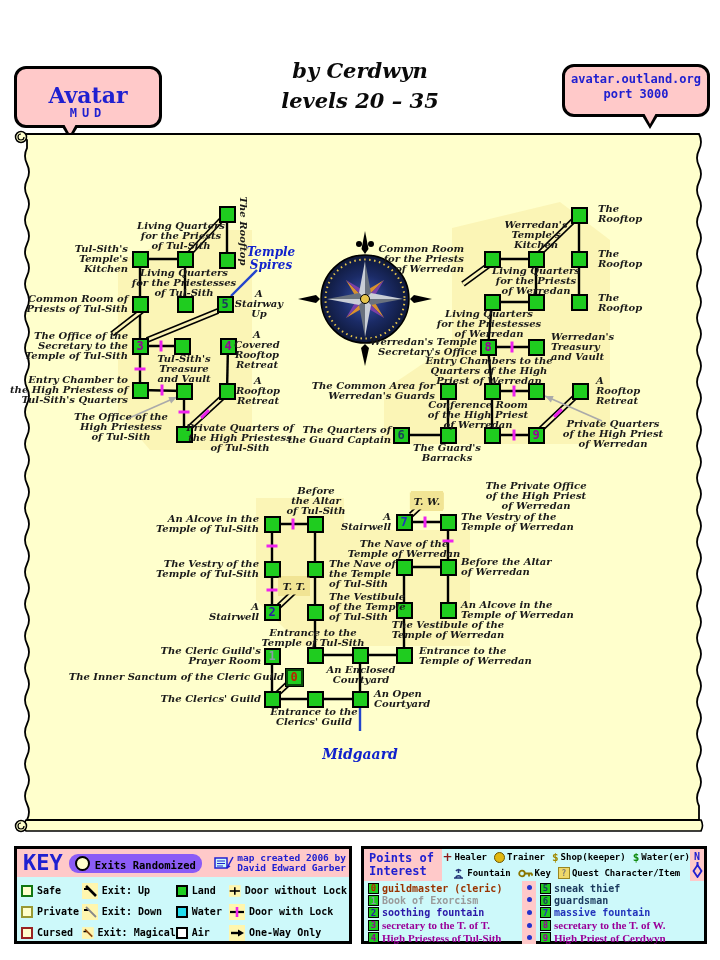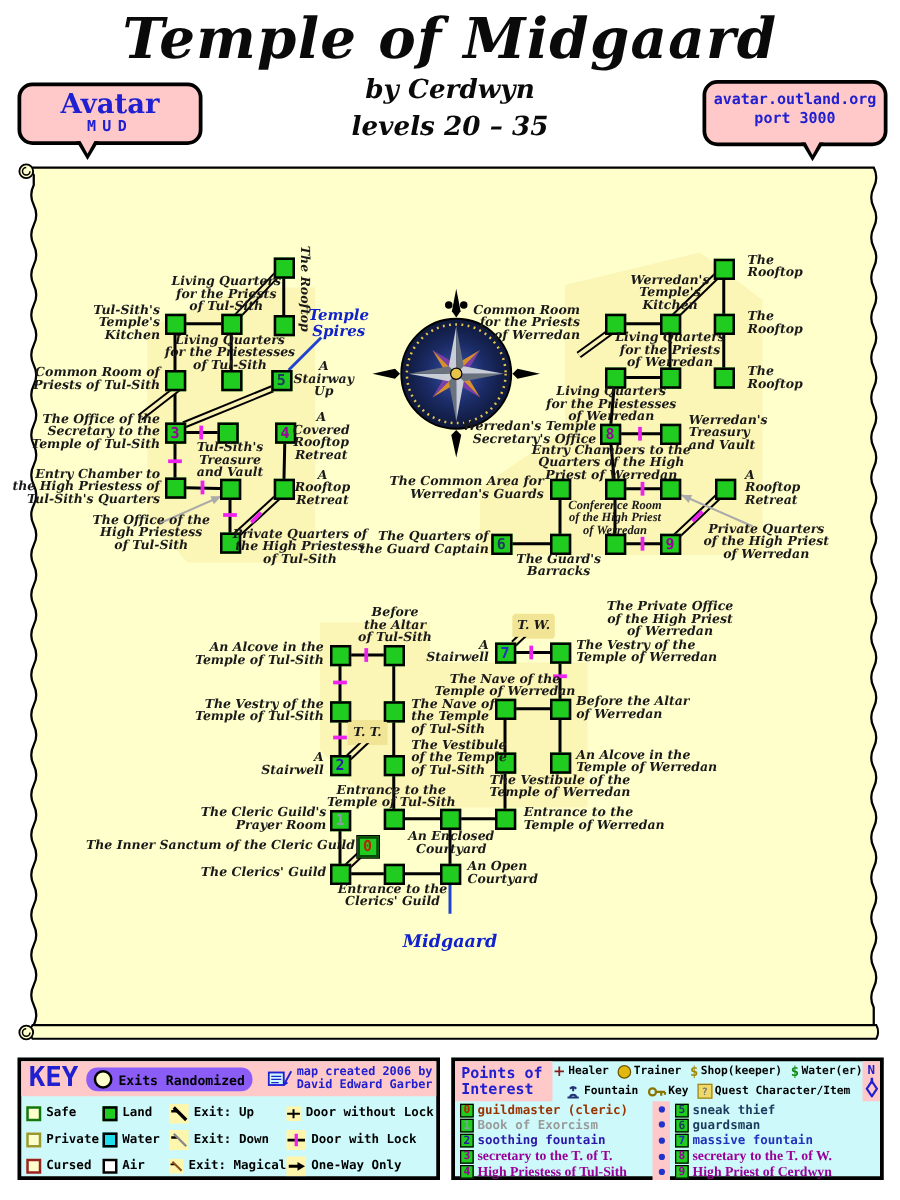--- a/index.html
+++ b/index.html
@@ -7,21 +7,21 @@
         font-family:"DejaVu Serif",serif;}
   
   .title{position:absolute;left:0;top:4px;width:720px;text-align:center;
          font:bold italic 45px "DejaVu Serif",serif;color:#0a0a0a;letter-spacing:1px;}
   .byline{position:absolute;left:0;top:58px;width:720px;text-align:center;
           font:bold italic 21px "DejaVu Serif",serif;color:#0a0a0a;}
   .levels{position:absolute;left:0;top:88px;width:720px;text-align:center;
           font:bold italic 21px "DejaVu Serif",serif;color:#0a0a0a;}
   .bubble{position:absolute;background:#FFC9C9;border:3px solid #000;border-radius:12px;
           text-align:center;color:#2020D0;}
-  .bubble-left{left:14px;top:66px;width:142px;height:42px;padding-top:2px;}
+  .bubble-left{left:14px;top:66px;width:142px;height:42px;padding-top:14px;}
   .bubble-left .l1{font:bold 22px "DejaVu Serif",serif;line-height:24px;}
   .bubble-left .l2{font:bold 12px "DejaVu Sans Mono",monospace;letter-spacing:5px;line-height:13px;}
   .bubble-right{left:562px;top:64px;width:142px;height:42px;padding-top:5px;}
   .bubble-right .l1,.bubble-right .l2{font:bold 12px "DejaVu Sans Mono",monospace;line-height:15px;}
   .tail{position:absolute;bottom:-15px;width:0;height:0;
         border-left:9px solid transparent;border-right:9px solid transparent;border-top:15px solid #000;}
   .tail::after{content:"";position:absolute;top:-16px;left:-6px;width:0;height:0;
         border-left:6px solid transparent;border-right:6px solid transparent;border-top:11px solid #FFC9C9;}
   
   #map-svg{position:absolute;left:0;top:0;width:720px;height:960px;}
@@ -82,21 +82,20 @@
   .pi-quest{display:inline-flex;width:10px;height:10px;background:#EED868;border:1px solid #99851F;
             align-items:center;justify-content:center;font:bold 8px "DejaVu Sans Mono",monospace;color:#777;}
   .pi-trainer{width:9px;height:9px;border-radius:50%;background:#E2B810;border:1.5px solid #6B5500;display:inline-block;}
   .pi-healer{font:bold 12px "DejaVu Sans",sans-serif;color:#8B1A1A;line-height:10px;}
 </style>
 </head>
 <body>
 
 <div class="page">
 
-  <div class="title">Temple of Midgaard</div>
   <div class="byline">by Cerdwyn</div>
   <div class="levels">levels 20 – 35</div>
 
   <div class="bubble bubble-left">
     <div class="l1">Avatar</div>
     <div class="l2">MUD</div>
     <span class="tail" style="left:44px;"></span>
   </div>
   <div class="bubble bubble-right">
     <div class="l1">avatar.outland.org</div>
@@ -365,21 +364,21 @@
 Treasury
 and Vault</div>
       <div class="ml c" style="left: 489px; top: 371px;">Entry Chambers to the
 Quarters of the High
 Priest of Werredan</div>
       <div class="ml r" style="left: 435px; top: 391px;">The Common Area for
 Werredan's Guards</div>
       <div class="ml l" style="left: 596px; top: 391px;">A
 Rooftop
 Retreat</div>
-      <div class="ml c" style="left: 492px; top: 415px; font-family: Liberation Serif, serif;">Conference Room
+      <div class="ml c" style="left: 478px; top: 415px;">Conference Room
 of the High Priest
 of Werredan</div>
       <div class="ml r" style="left: 391px; top: 435px;">The Quarters of
 the Guard Captain</div>
       <div class="ml c" style="left: 447px; top: 453px;">The Guard's
 Barracks</div>
       <div class="ml c" style="left: 536px; top: 468px; margin-top: 28px;">The Private Office
 of the High Priest
 of Werredan</div>
       <div class="ml c" style="left: 613px; top: 434px;">Private Quarters
@@ -456,34 +455,20 @@
           </div>
           <div class="kp-item">
             <span class="sw" style="background:#FFFFCC;border:2.5px solid #999933"></span>
             <span>Private</span>
           </div>
           <div class="kp-item">
             <span class="sw" style="background:#FFFFCC;border:2.5px solid #992222"></span>
             <span>Cursed</span>
           </div>
         </div>
-        <div class="kp-col" style="width: 70px;">
-          <div class="kp-item">
-            <span class="sw" style="background:#1FCC1F;border:2px solid #000"></span>
-            <span>Land</span>
-          </div>
-          <div class="kp-item">
-            <span class="sw" style="background:#22DDEE;border:2px solid #000"></span>
-            <span>Water</span>
-          </div>
-          <div class="kp-item">
-            <span class="sw" style="background:#FFFFFF;border:2px solid #000"></span>
-            <span>Air</span>
-          </div>
-        </div>
         <div class="kp-col" style="width: 94px;">
           <div class="kp-item">
             <svg width="16" height="16" viewBox="0 0 16 16">
               <rect width="16" height="16" fill="#FFF6AE"></rect>
               <path d="M2 6 h5" stroke="#000" stroke-width="2"></path>
               <path d="M4 3 L14 13" stroke="#000" stroke-width="2.6"></path>
             </svg>
             <span>Exit: Up</span>
           </div>
           <div class="kp-item">
@@ -494,20 +479,34 @@
             </svg>
             <span>Exit: Down</span>
           </div>
           <div class="kp-item">
             <svg width="16" height="16" viewBox="0 0 16 16">
               <rect width="16" height="16" fill="#FFF6AE"></rect>
               <path d="M2 6 h5" stroke="#000" stroke-width="2"></path>
               <path d="M4 3 L14 13" stroke="#8B4A10" stroke-width="2.2"></path>
             </svg>
             <span>Exit: Magical</span>
+          </div>
+        </div>
+        <div class="kp-col" style="width: 70px;">
+          <div class="kp-item">
+            <span class="sw" style="background:#1FCC1F;border:2px solid #000"></span>
+            <span>Land</span>
+          </div>
+          <div class="kp-item">
+            <span class="sw" style="background:#22DDEE;border:2px solid #000"></span>
+            <span>Water</span>
+          </div>
+          <div class="kp-item">
+            <span class="sw" style="background:#FFFFFF;border:2px solid #000"></span>
+            <span>Air</span>
           </div>
         </div>
         <div class="kp-col" style="width: 118px;">
           <div class="kp-item">
             <svg width="16" height="16" viewBox="0 0 16 16">
               <rect width="16" height="16" fill="#FFF6AE"></rect>
               <path d="M1 8 h14" stroke="#000" stroke-width="2.2"></path>
               <path d="M8 3 v10" stroke="#000" stroke-width="2.2"></path>
             </svg>
             <span>Door without Lock</span>

